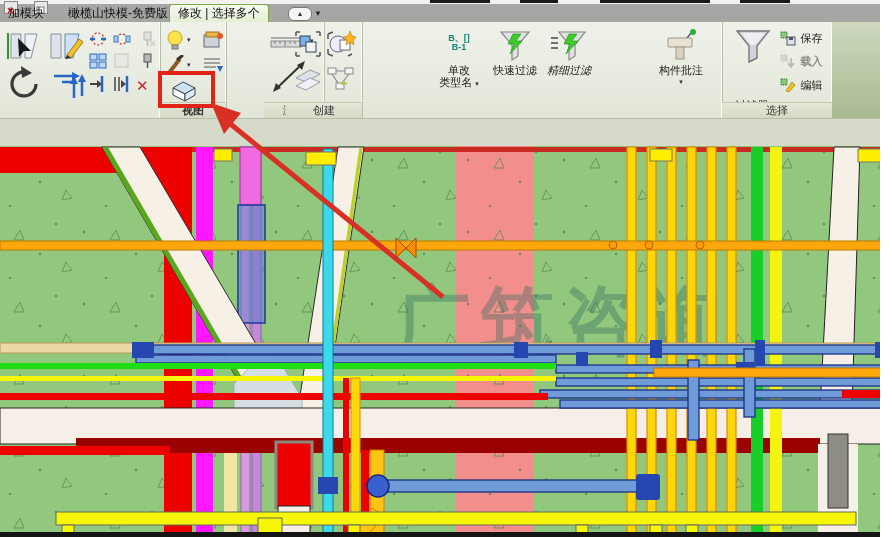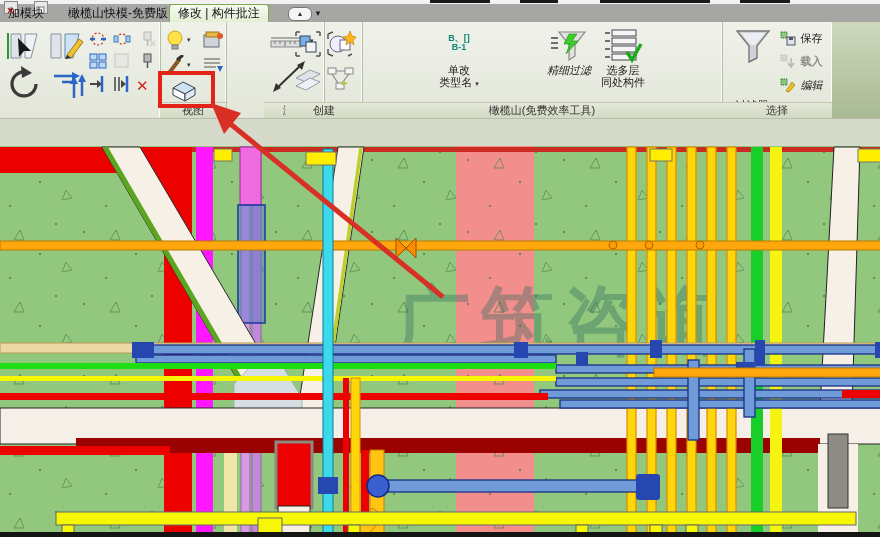--- a/index.html
+++ b/index.html
@@ -51,21 +51,21 @@
           <path d="M3 3 L8 8 M8 3 L3 8" stroke="#d42020" stroke-width="1.6"></path>
         </svg>
     </div>
     <div class="abs miniicon" style="left:34px;top:-3px;">
       <svg width="12" height="11">
           <rect x="2" y="2" width="7" height="6" fill="#fff" stroke="#777"></rect>
         </svg>
     </div>
     <div class="abs tab" style="left:0px;">加模块</div>
     <div class="abs tab" style="left:60px;">橄榄山快模-免费版</div>
-    <div class="abs tab active" style="left:169px;">修改 | 构件批注</div>
+    <div class="abs tab active" style="left:169px;">修改 | 选择多个</div>
     <div class="abs pill" style="left:288px;">▲</div>
     <div class="abs caret" style="left:314px;top:5px;">▼</div>
   </div>
 
   <div class="abs ribbon">
 
     <div class="abs panel" style="left:0;width:160px;">
       <div class="abs btn" style="left:5px;top:7px;">
         <svg width="38" height="36">
           <rect x="2" y="4" width="2" height="26" fill="#2a9a2a"></rect>
@@ -147,21 +147,21 @@
       <div class="abs btn" style="left:112px;top:52px;">
         <svg width="20" height="20">
           <path d="M3 3 L3 17 M7 3 L7 17" stroke="#444" stroke-width="1.5"></path>
           <path d="M15 2 L15 18" stroke="#2a66c8" stroke-width="2.5"></path>
           <polygon points="9,6 14,10 9,14" fill="#444"></polygon>
         </svg>
       </div>
       <div class="abs btn redx" style="left:136px;top:56px;">✕</div>
     </div>
 
-    <div class="abs panel" style="left:160px;width:66px;">
+    <div class="abs panel" style="left:160px;width:66px;font-weight:bold;">
       <div class="abs btn" style="left:5px;top:8px;">
         <svg width="20" height="20">
           <circle cx="10" cy="8" r="7" fill="#ffe24a" stroke="#c9a520"></circle>
           <rect x="7" y="15" width="6" height="4" fill="#a8a8a8" stroke="#777"></rect>
         </svg>
       </div>
       <div class="abs dd" style="left:27px;top:14px;">▾</div>
       <div class="abs btn" style="left:42px;top:8px;">
         <svg width="22" height="20">
           <rect x="2" y="5" width="15" height="12" fill="#cfd4da" stroke="#667"></rect>
@@ -248,41 +248,45 @@
 
     <div class="abs panel" style="left:362px;width:360px;">
       <div class="abs btn btn-large" style="left:70px;top:6px;">
         <div class="minitxt" style="height:36px;padding-top:6px;box-sizing:border-box;">
           <div>B、[]</div>
           <div style="color:#0f8878;">B-1</div>
         </div>
         <span>单改</span>
         <span><span>类型名</span> <span class="dd">▾</span></span>
       </div>
+      <div class="abs btn btn-large" style="left:126px;top:6px;">
+        <svg width="36" height="36">
+          <polygon points="4,4 32,4 21,17 21,28 15,32 15,17" fill="#e2e2e2" stroke="#888" stroke-width="1.2"></polygon>
+          <polygon points="16,6 24,6 19,13 25,13 13,26 17,16 11,16" fill="#3ecc28" stroke="#1a8a12" stroke-width="0.6"></polygon>
+        </svg>
+        <span>快速过滤</span>
+      </div>
       <div class="abs btn btn-large" style="left:180px;top:6px;font-style:italic;">
         <svg width="40" height="36">
           <path d="M2 10 L9 10 M2 15 L9 15 M2 20 L9 20" stroke="#445" stroke-width="1.6"></path>
           <polygon points="10,4 36,4 26,17 26,28 20,32 20,17" fill="#e2e2e2" stroke="#888" stroke-width="1.2"></polygon>
           <polygon points="20,6 28,6 23,13 29,13 17,26 21,16 15,16" fill="#3ecc28" stroke="#1a8a12" stroke-width="0.6"></polygon>
         </svg>
         <span>精细过滤</span>
       </div>
-      <div class="abs btn btn-large" style="left:234px;top:6px;">
-        <svg width="40" height="36">
-          <path d="M2 5 L7 5 M2 13 L7 13 M2 21 L7 21 M2 29 L7 29" stroke="#445" stroke-width="1.4"></path>
-          <rect x="9" y="2" width="24" height="6" fill="#f6f6f6" stroke="#445"></rect>
-          <rect x="9" y="10" width="24" height="6" fill="#f6f6f6" stroke="#445"></rect>
-          <rect x="9" y="18" width="24" height="6" fill="#f6f6f6" stroke="#445"></rect>
-          <rect x="9" y="26" width="24" height="6" fill="#f6f6f6" stroke="#445"></rect>
-          <path d="M24 24 L29 32 L38 16" stroke="#18aa18" stroke-width="3.4" fill="none"></path>
-        </svg>
-        <span>选多层</span>
-        <span>同处构件</span>
-      </div>
-      <div class="abs plabel">橄榄山(免费效率工具)</div>
+      <div class="abs btn btn-large" style="left:292px;top:6px;">
+        <svg width="36" height="36">
+          <path d="M24 10 L29 4" stroke="#556" stroke-width="1.4"></path>
+          <circle cx="30" cy="4" r="3" fill="#2fae3e"></circle>
+          <rect x="5" y="10" width="24" height="9" rx="1" fill="#e8e2d2" stroke="#998"></rect>
+          <rect x="13" y="19" width="8" height="12" fill="#d8d2c2" stroke="#998"></rect>
+        </svg>
+        <span>构件批注</span>
+        <span class="dd">▾</span>
+      </div>
     </div>
 
     <div class="abs panel" style="left:722px;width:110px;">
       <div class="abs btn" style="left:8px;top:6px;width:46px;text-align:center;">
         <svg width="38" height="36">
           <polygon points="3,3 35,3 23,18 23,30 15,34 15,18" fill="#cfd2d8" stroke="#777" stroke-width="1.4"></polygon>
           <polygon points="7,5 31,5 21,17 17,17" fill="#eceef2"></polygon>
         </svg>
       </div>
       <div class="abs lbl11" style="left:0px;top:76px;width:60px;text-align:center;">过滤器</div>
@@ -299,21 +303,21 @@
           <rect x="1" y="1" width="6" height="6" fill="#bbb" stroke="#888" stroke-dasharray="1.5,1"></rect>
           <path d="M11 4 L11 12 M8 9 L11 13 L14 9" stroke="#778" stroke-width="1.6" fill="none"></path>
         </svg>
         <span class="lbl11" style="vertical-align:4px;font-weight:bold;">载入</span>
       </div>
       <div class="abs btn" style="left:58px;top:56px;">
         <svg width="16" height="15">
           <rect x="1" y="1" width="6" height="6" fill="#8cc87c" stroke="#2a7a2a" stroke-dasharray="1.5,1"></rect>
           <polygon points="6,13 12,4 15,7 9,14" fill="#f0c020" stroke="#a07a10" stroke-width="0.7"></polygon>
         </svg>
-        <span class="lbl11" style="vertical-align:4px;font-style:italic;">编辑</span>
+        <span class="lbl11" style="vertical-align:4px;">编辑</span>
       </div>
       <div class="abs plabel">选择</div>
     </div>
 
     <div class="abs ribbon-empty"></div>
   </div>
 
   <div class="abs optionsbar"></div>
 
   <div class="abs viewport">

